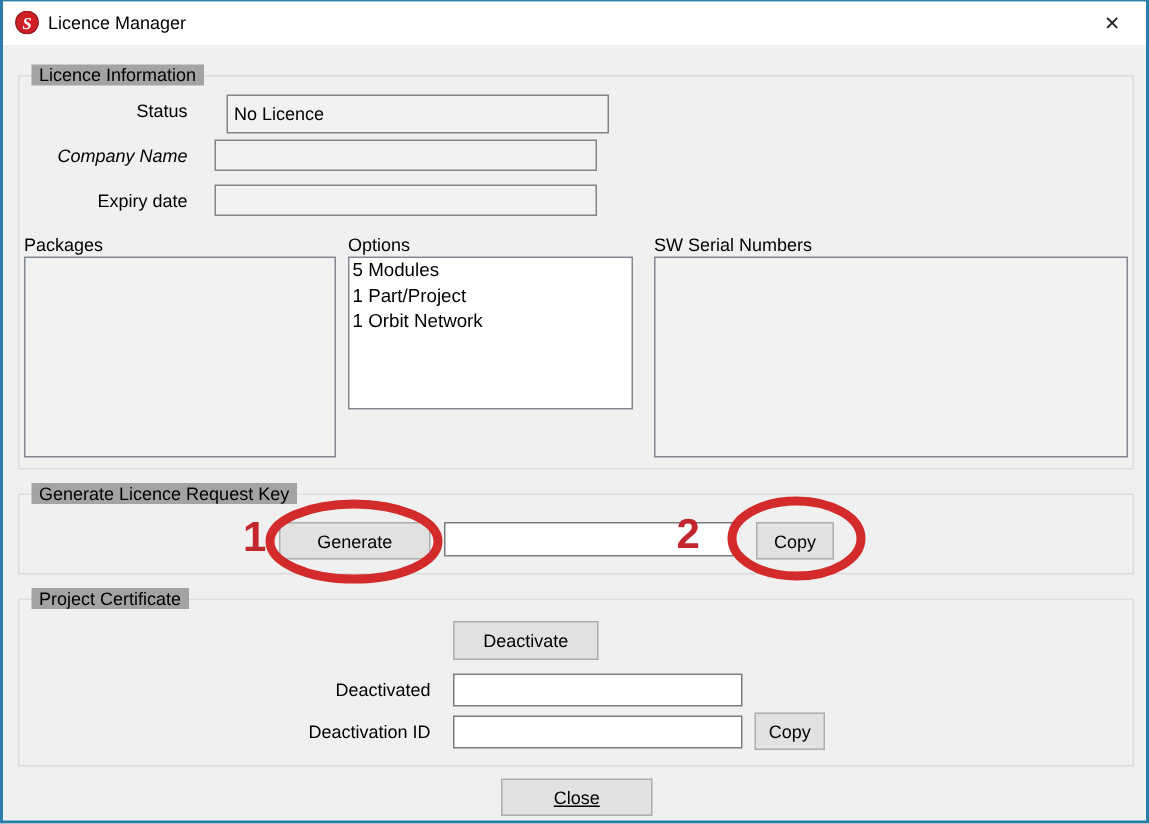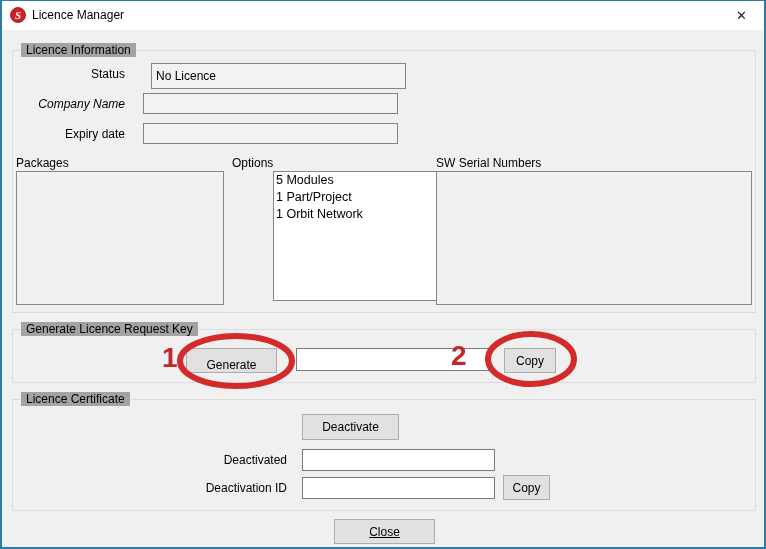--- a/index.html
+++ b/index.html
@@ -79,52 +79,52 @@
   <span class="field-label" style="left:20px;top:96px;width:103px;font-style:italic;">Company Name</span>
   <input class="text-field" style="left: 141px; top: 92px; width: 255px; height: 21px;" readonly="" value="">
 
   <span class="field-label" style="left:20px;top:126px;width:103px;">Expiry date</span>
   <input class="text-field" style="left: 141px; top: 122px; width: 255px; height: 21px;" readonly="" value="">
 
   <span class="section-label" style="left:14px;top:155px;">Packages</span>
   <div class="listbox" style="left:14px;top:170px;width:208px;height:134px;"></div>
 
   <span class="section-label" style="left:230px;top:155px;">Options</span>
-  <div class="listbox white" style="left:230px;top:170px;width:190px;height:130px;margin-left:41px;">
+  <div class="listbox white" style="left:230px;top:170px;width:190px;height:102px;">
     <div class="list-item">5 Modules</div>
     <div class="list-item">1 Part/Project</div>
     <div class="list-item">1 Orbit Network</div>
   </div>
 
   <span class="section-label" style="left:434px;top:155px;">SW Serial Numbers</span>
   <div class="listbox" style="left:434px;top:170px;width:316px;height:134px;"></div>
 
   <div class="groupbox" style="left:10px;top:328px;width:742px;height:52px;">
     <span class="legend">Generate Licence Request Key</span>
   </div>
 
   <span class="annotation-num" style="left:160px;top:343px;">1</span>
-  <button class="btn" style="left:184px;top:347px;width:91px;height:25px;align-items:flex-end;">
+  <button class="btn" style="left:184px;top:347px;width:101px;height:25px;">
     <span>Generate</span>
   </button>
   <input class="text-field white" style="left: 294px; top: 347px; width: 193px; height: 23px;" readonly="" value="">
   <span class="annotation-num" style="left:449px;top:341px;">2</span>
   <button class="btn" style="left:502px;top:347px;width:52px;height:25px;">
     <span>Copy</span>
   </button>
 
   <svg class="annotation-ellipse" style="left:174px;top:331px;" width="120" height="58" viewBox="0 0 120 58">
     <ellipse cx="60" cy="29" rx="56" ry="25" fill="none" stroke="#d32b2b" stroke-width="6"></ellipse>
   </svg>
   <svg class="annotation-ellipse" style="left:482px;top:329px;" width="94" height="58" viewBox="0 0 94 58">
     <ellipse cx="47" cy="29" rx="43" ry="25" fill="none" stroke="#d32b2b" stroke-width="6"></ellipse>
   </svg>
 
   <div class="groupbox" style="left:10px;top:398px;width:742px;height:110px;">
-    <span class="legend">Licence Certificate</span>
+    <span class="legend">Project Certificate</span>
   </div>
 
   <button class="btn" style="left:300px;top:413px;width:97px;height:26px;">
     <span>Deactivate</span>
   </button>
 
   <span class="field-label" style="left:180px;top:452px;width:105px;">Deactivated</span>
   <input class="text-field white" style="left: 300px; top: 448px; width: 193px; height: 22px;" readonly="" value="">
 
   <span class="field-label" style="left:180px;top:480px;width:105px;">Deactivation ID</span>

